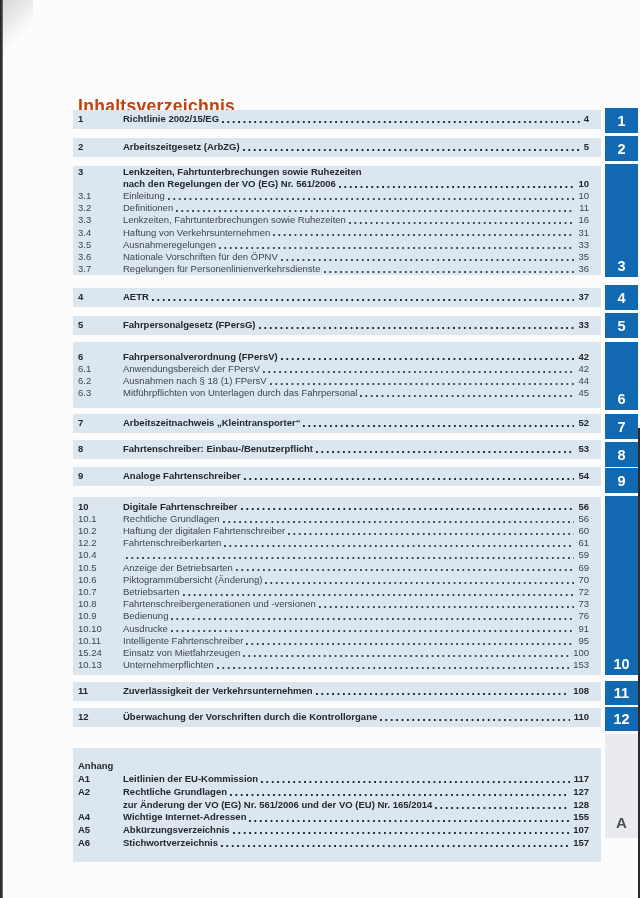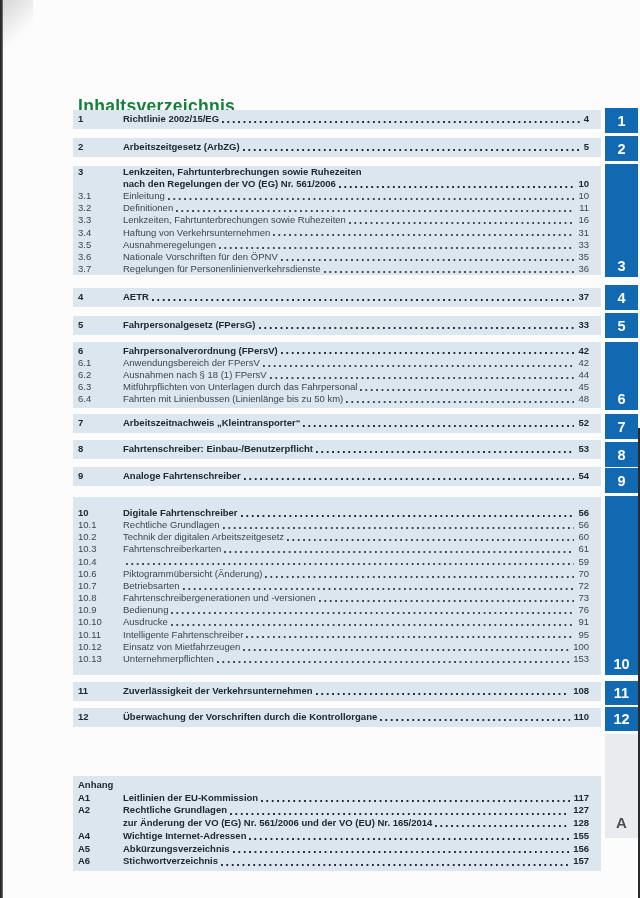--- a/index.html
+++ b/index.html
@@ -11,21 +11,21 @@
   }
   
   .edge-left{position:absolute;left:0;top:0;width:3px;height:898px;
     background:linear-gradient(to right,#222 0,#3a3a3a 60%,#8a8a8a 100%);}
   .corner-smudge{position:absolute;left:3px;top:0;width:30px;height:52px;
     background:linear-gradient(135deg,rgba(130,130,130,.30),rgba(130,130,130,0) 65%);}
   .edge-right{position:absolute;right:0;top:428px;width:2px;height:470px;background:#2b2b2b;}
 
   
   .doc-title{position:absolute;left:78px;top:84px;
-    font-size:17.5px;font-weight:bold;letter-spacing:.3px;color:#15803d;}
+    font-size:17.5px;font-weight:bold;letter-spacing:.3px;color:#c2410c;}
 
   
   #toc-sections{position:absolute;left:73px;top:0;width:528px;}
   .sec{position:absolute;left:0;width:528px;background:var(--band,#dbe6ef);
     display:flex;flex-direction:column;justify-content:center;
     --lh:12.2px;}
   .sec.sec-a{--lh:12.75px;}
   .row{display:flex;align-items:flex-end;padding:0 12px 0 5px;
     font-size:9.5px;line-height:var(--lh);height:var(--lh);white-space:nowrap;}
   .row.b{font-weight:bold;color:#22282e;}
@@ -160,26 +160,20 @@
           <span class="txt">Ausnahmen nach § 18 (1) FPersV</span>
           <span class="leader"></span>
           <span class="pg">44</span>
         </div>
         <div class="row">
           <span class="num">6.3</span>
           <span class="txt">Mitführpflichten von Unterlagen durch das Fahrpersonal</span>
           <span class="leader"></span>
           <span class="pg">45</span>
         </div>
-        <div class="row">
-          <span class="num">6.4</span>
-          <span class="txt">Fahrten mit Linienbussen (Linienlänge bis zu 50 km)</span>
-          <span class="leader"></span>
-          <span class="pg">48</span>
-        </div>
       </div>
       <div class="sec" style="top: 414px; height: 19px;">
         <div class="row b">
           <span class="num">7</span>
           <span class="txt">Arbeitszeitnachweis „Kleintransporter“</span>
           <span class="leader"></span>
           <span class="pg">52</span>
         </div>
       </div>
       <div class="sec" style="top: 440px; height: 19px;">
@@ -206,34 +200,40 @@
           <span class="pg">56</span>
         </div>
         <div class="row">
           <span class="num">10.1</span>
           <span class="txt">Rechtliche Grundlagen</span>
           <span class="leader"></span>
           <span class="pg">56</span>
         </div>
         <div class="row">
           <span class="num">10.2</span>
-          <span class="txt">Technik der digitalen Arbeitszeitgesetz</span>
+          <span class="txt">Haftung der digitalen Fahrtenschreiber</span>
           <span class="leader"></span>
           <span class="pg">60</span>
         </div>
         <div class="row">
-          <span class="num">10.3</span>
+          <span class="num">12.2</span>
           <span class="txt">Fahrtenschreiberkarten</span>
           <span class="leader"></span>
           <span class="pg">61</span>
         </div>
         <div class="row">
           <span class="num">10.4</span>
           <span class="leader"></span>
           <span class="pg">59</span>
+        </div>
+        <div class="row">
+          <span class="num">10.5</span>
+          <span class="txt">Anzeige der Betriebsarten</span>
+          <span class="leader"></span>
+          <span class="pg">69</span>
         </div>
         <div class="row">
           <span class="num">10.6</span>
           <span class="txt">Piktogrammübersicht (Änderung)</span>
           <span class="leader"></span>
           <span class="pg">70</span>
         </div>
         <div class="row">
           <span class="num">10.7</span>
           <span class="txt">Betriebsarten</span>
@@ -258,21 +258,21 @@
           <span class="leader"></span>
           <span class="pg">91</span>
         </div>
         <div class="row">
           <span class="num">10.11</span>
           <span class="txt">Intelligente Fahrtenschreiber</span>
           <span class="leader"></span>
           <span class="pg">95</span>
         </div>
         <div class="row">
-          <span class="num">10.12</span>
+          <span class="num">15.24</span>
           <span class="txt">Einsatz von Mietfahrzeugen</span>
           <span class="leader"></span>
           <span class="pg">100</span>
         </div>
         <div class="row">
           <span class="num">10.13</span>
           <span class="txt">Unternehmerpflichten</span>
           <span class="leader"></span>
           <span class="pg">153</span>
         </div>
@@ -286,21 +286,21 @@
         </div>
       </div>
       <div class="sec" style="top: 708px; height: 19px;">
         <div class="row b">
           <span class="num">12</span>
           <span class="txt">Überwachung der Vorschriften durch die Kontrollorgane</span>
           <span class="leader"></span>
           <span class="pg">110</span>
         </div>
       </div>
-      <div class="sec sec-a" style="top: 776px; height: 95px;">
+      <div class="sec sec-a" style="top: 748px; height: 114px;">
         <div class="row b">
           <span class="num">Anhang</span>
         </div>
         <div class="row b">
           <span class="num">A1</span>
           <span class="txt">Leitlinien der EU-Kommission</span>
           <span class="leader"></span>
           <span class="pg">117</span>
         </div>
         <div class="row b">
@@ -318,21 +318,21 @@
         <div class="row b">
           <span class="num">A4</span>
           <span class="txt">Wichtige Internet-Adressen</span>
           <span class="leader"></span>
           <span class="pg">155</span>
         </div>
         <div class="row b">
           <span class="num">A5</span>
           <span class="txt">Abkürzungsverzeichnis</span>
           <span class="leader"></span>
-          <span class="pg">156</span>
+          <span class="pg">107</span>
         </div>
         <div class="row b">
           <span class="num">A6</span>
           <span class="txt">Stichwortverzeichnis</span>
           <span class="leader"></span>
           <span class="pg">157</span>
         </div>
       </div>
     </div>
   <div id="side-tabs">

